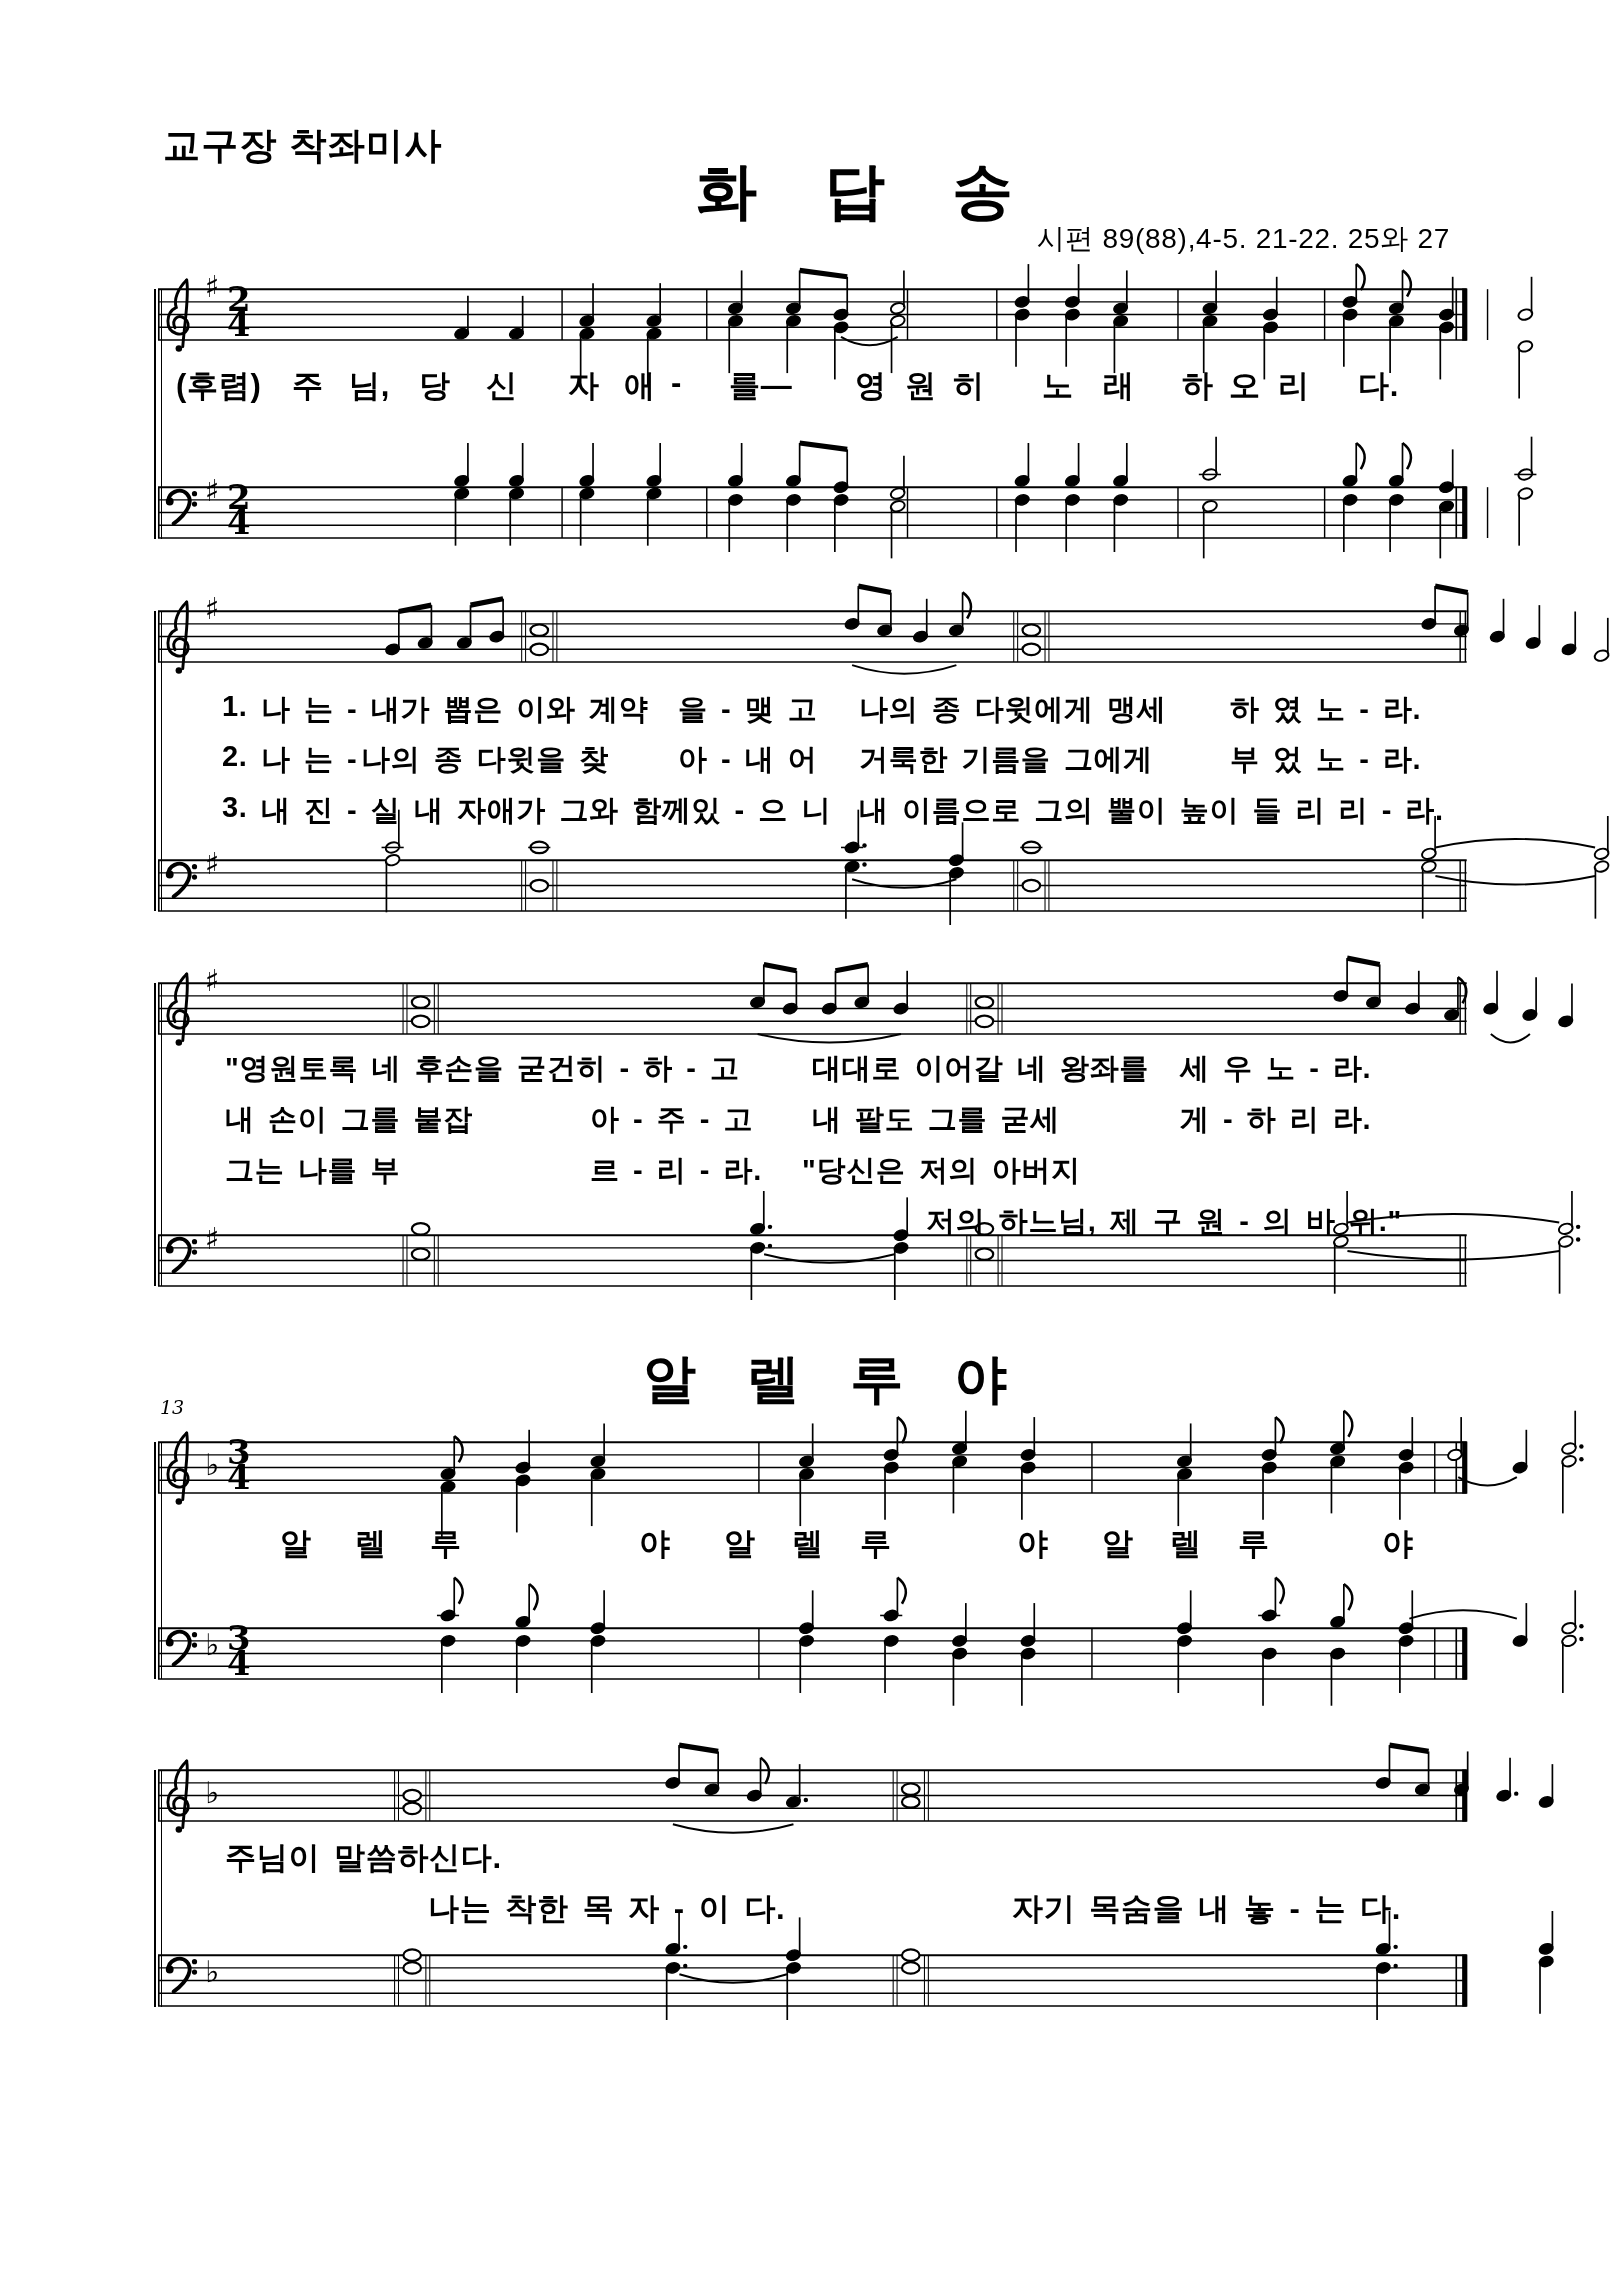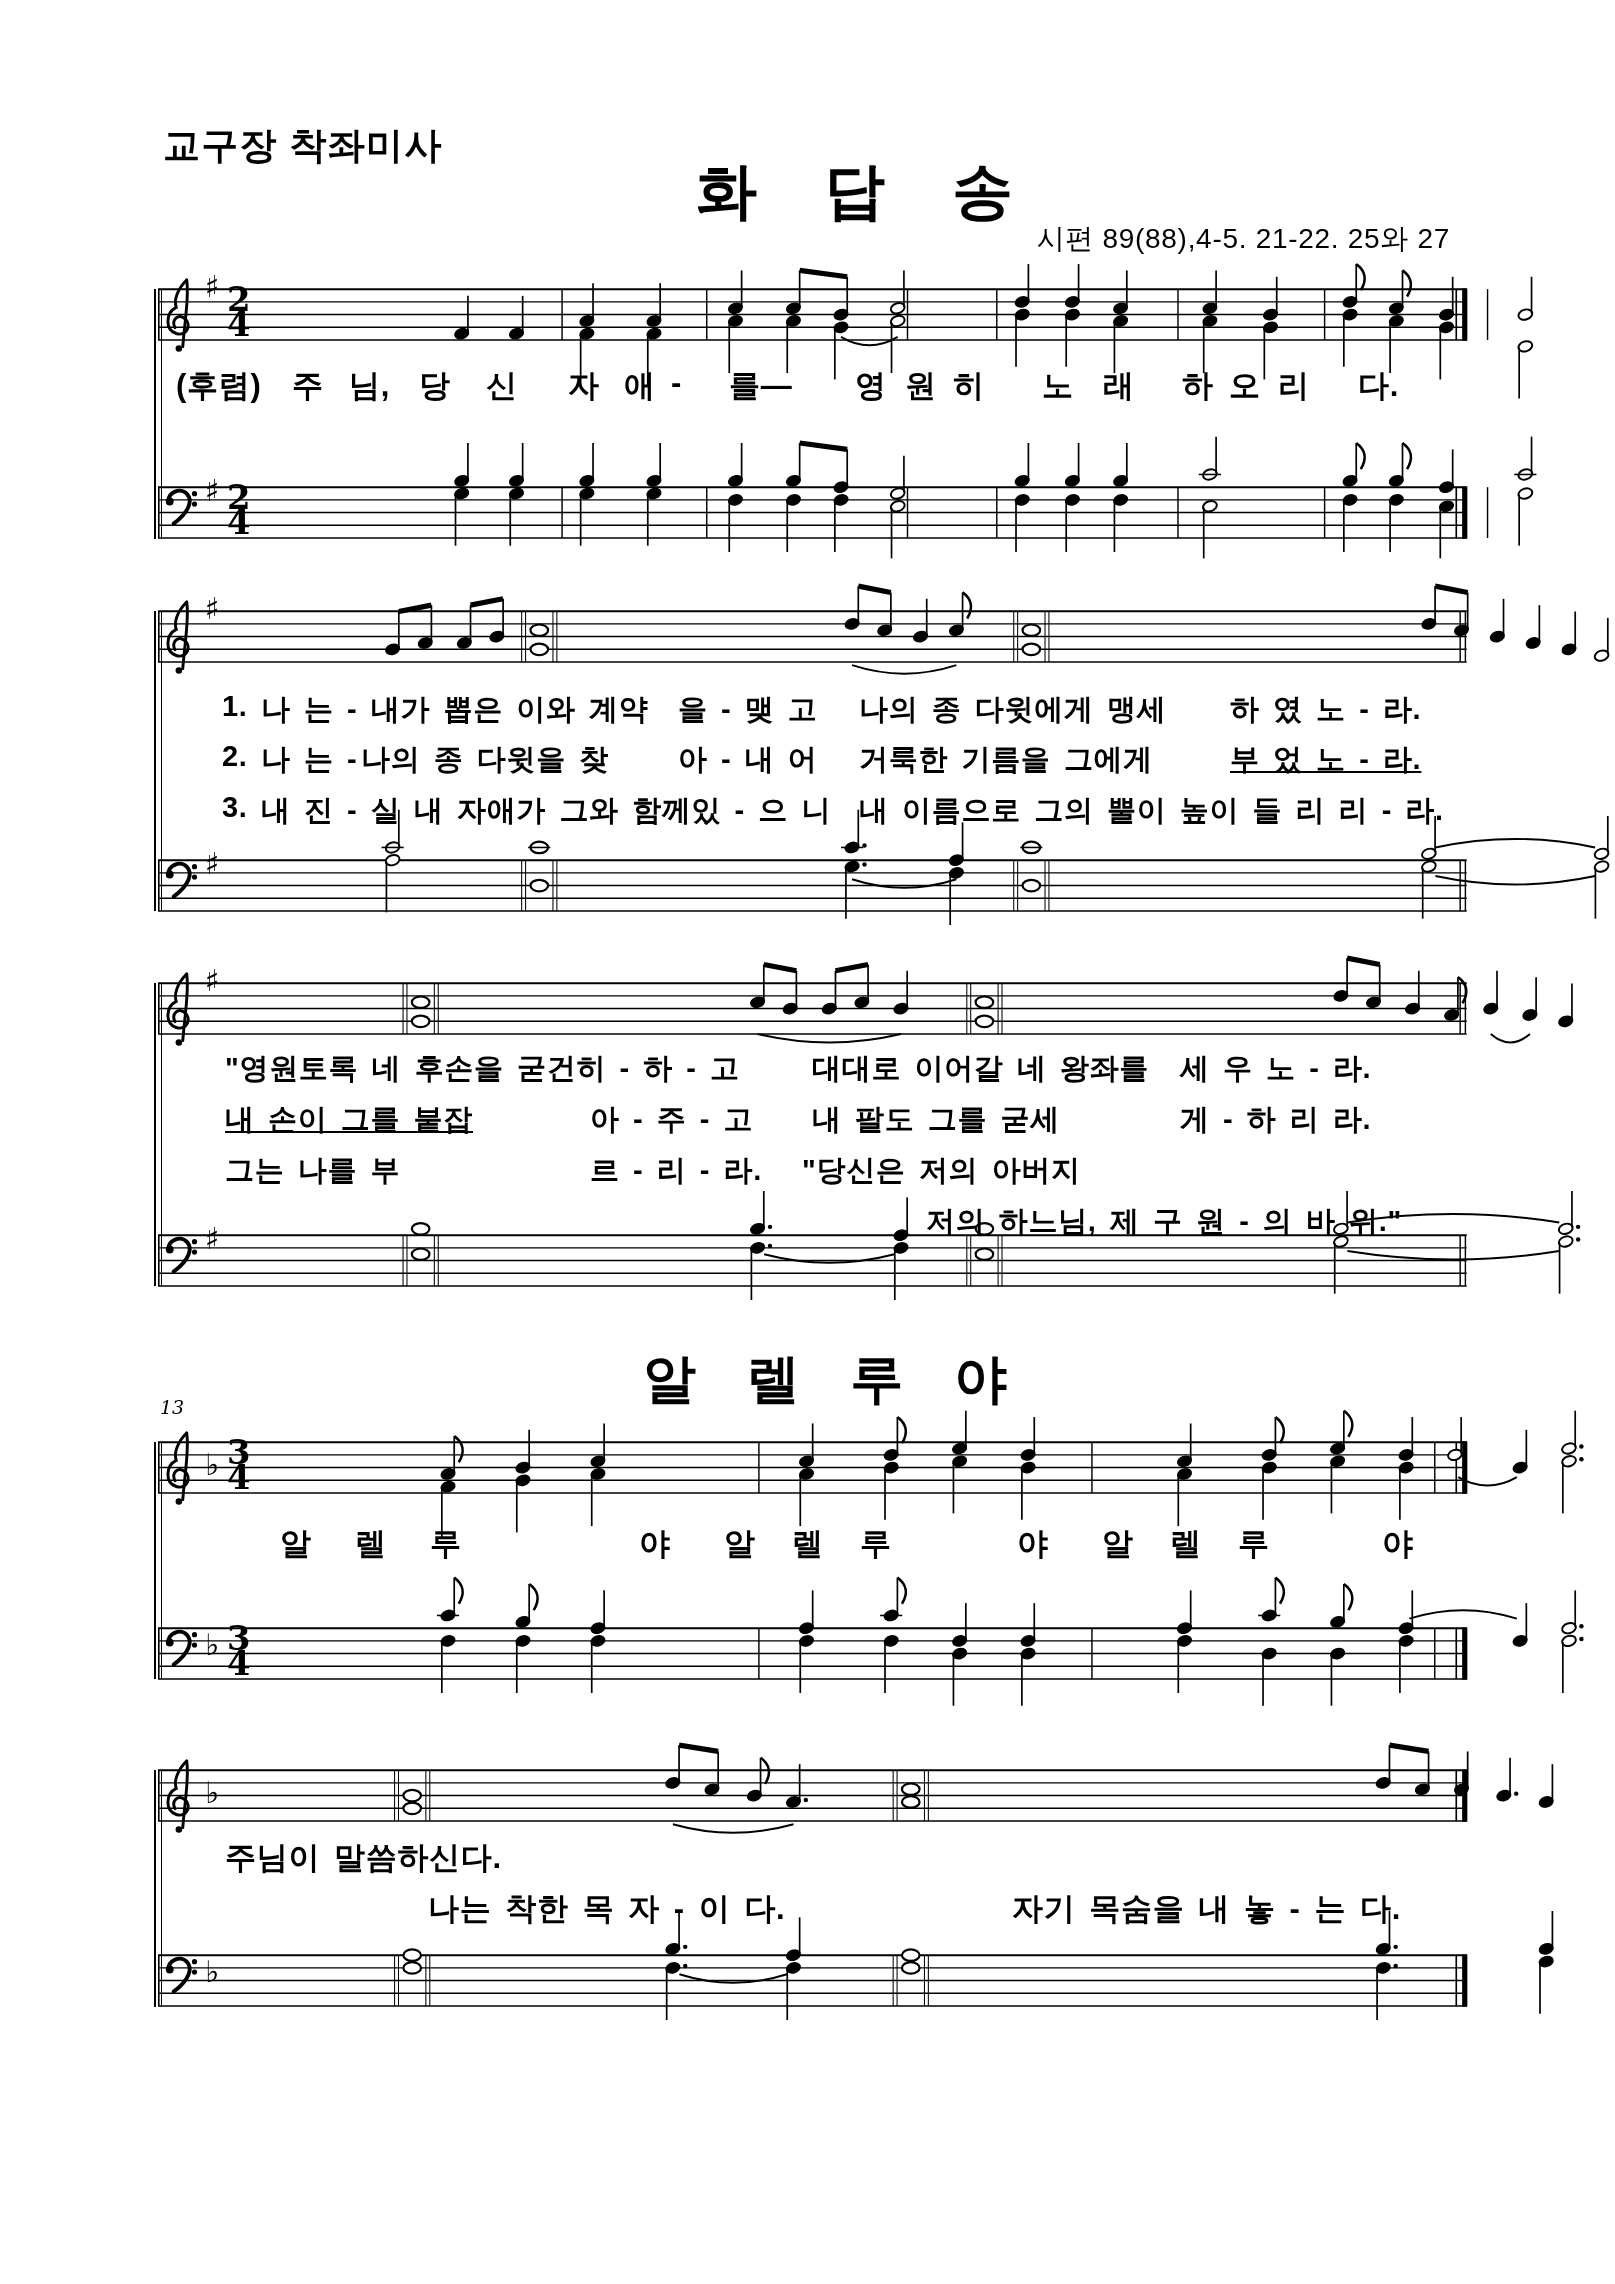--- a/index.html
+++ b/index.html
@@ -363,21 +363,21 @@
         <span class="syl f44" style="left: 678px; word-spacing: 4.6px;">을 - 맺 고</span>
         <span class="syl f44" style="left: 859px; word-spacing: 4.6px;">나의 종 다윗에게 맹세</span>
         <span class="syl f44" style="left: 1230px; word-spacing: 4.6px;">하 였 노 - 라.</span>
       </div>
       <div class="lyric-line" style="top: 740px;">
         <span class="syl f44" style="left: 222px; word-spacing: 4.6px;">2.</span>
         <span class="syl f44" style="left: 261px; word-spacing: 4.6px;">나 는 -</span>
         <span class="syl f44" style="left: 361px; word-spacing: 4.6px;">나의 종 다윗을 찾</span>
         <span class="syl f44" style="left: 678px; word-spacing: 4.6px;">아 - 내 어</span>
         <span class="syl f44" style="left: 859px; word-spacing: 4.6px;">거룩한 기름을 그에게</span>
-        <span class="syl f44" style="left: 1230px; word-spacing: 4.6px; text-decoration: underline;">부 었 노 - 라.</span>
+        <span class="syl f44" style="left: 1230px; word-spacing: 4.6px;">부 었 노 - 라.</span>
       </div>
       <div class="lyric-line" style="top: 791px;">
         <span class="syl f44" style="left: 222px; word-spacing: 4.6px;">3.</span>
         <span class="syl f44" style="left: 261px; word-spacing: 4.6px;">내 진 - 실 내 자애가 그와 함께있 - 으 니</span>
         <span class="syl f44" style="left: 859px; word-spacing: 4.6px;">내 이름으로 그의 뿔이 높이 들 리 리 - 라.</span>
       </div>
       <svg class="staff" width="1310" height="163" viewBox="0 0 2010 250" style="left: 158px; top: 931px;">
         <line x1="0" y1="80" x2="2008" y2="80" stroke="#000" stroke-width="3"></line>
         <line x1="0" y1="99.5" x2="2008" y2="99.5" stroke="#000" stroke-width="2.2"></line>
         <line x1="0" y1="119" x2="2008" y2="119" stroke="#000" stroke-width="2.2"></line>
@@ -487,21 +487,21 @@
         <path d="M1825,60.5 Q1987.5,34.5 2150,60.5" fill="none" stroke="#000" stroke-width="3"></path>
         <path d="M1825,104.375 Q1987.5,130.375 2150,104.375" fill="none" stroke="#000" stroke-width="3"></path>
       </svg>
       <div class="sysline" style="left: 154px; top: 983px; height: 303px;"></div>
       <div class="lyric-line" style="top: 1049px;">
         <span class="syl f44" style="left: 225px; word-spacing: 4.6px;">"영원토록 네 후손을 굳건히 - 하 - 고</span>
         <span class="syl f44" style="left: 812px; word-spacing: 4.6px;">대대로 이어갈 네 왕좌를</span>
         <span class="syl f44" style="left: 1180px; word-spacing: 4.6px;">세 우 노 - 라.</span>
       </div>
       <div class="lyric-line" style="top: 1100px;">
-        <span class="syl f44" style="left: 225px; word-spacing: 4.6px; text-decoration: underline;">내 손이 그를 붙잡</span>
+        <span class="syl f44" style="left: 225px; word-spacing: 4.6px;">내 손이 그를 붙잡</span>
         <span class="syl f44" style="left: 590px; word-spacing: 4.6px;">아 - 주 - 고</span>
         <span class="syl f44" style="left: 812px; word-spacing: 4.6px;">내 팔도 그를 굳세</span>
         <span class="syl f44" style="left: 1180px; word-spacing: 4.6px;">게 - 하 리 라.</span>
       </div>
       <div class="lyric-line" style="top: 1151px;">
         <span class="syl f44" style="left: 225px; word-spacing: 4.6px;">그는 나를 부</span>
         <span class="syl f44" style="left: 590px; word-spacing: 4.6px;">르 - 리 - 라.</span>
         <span class="syl f44" style="left: 802px; word-spacing: 4.6px;">"당신은 저의 아버지</span>
       </div>
       <div class="lyric-line" style="top: 1202px;">

